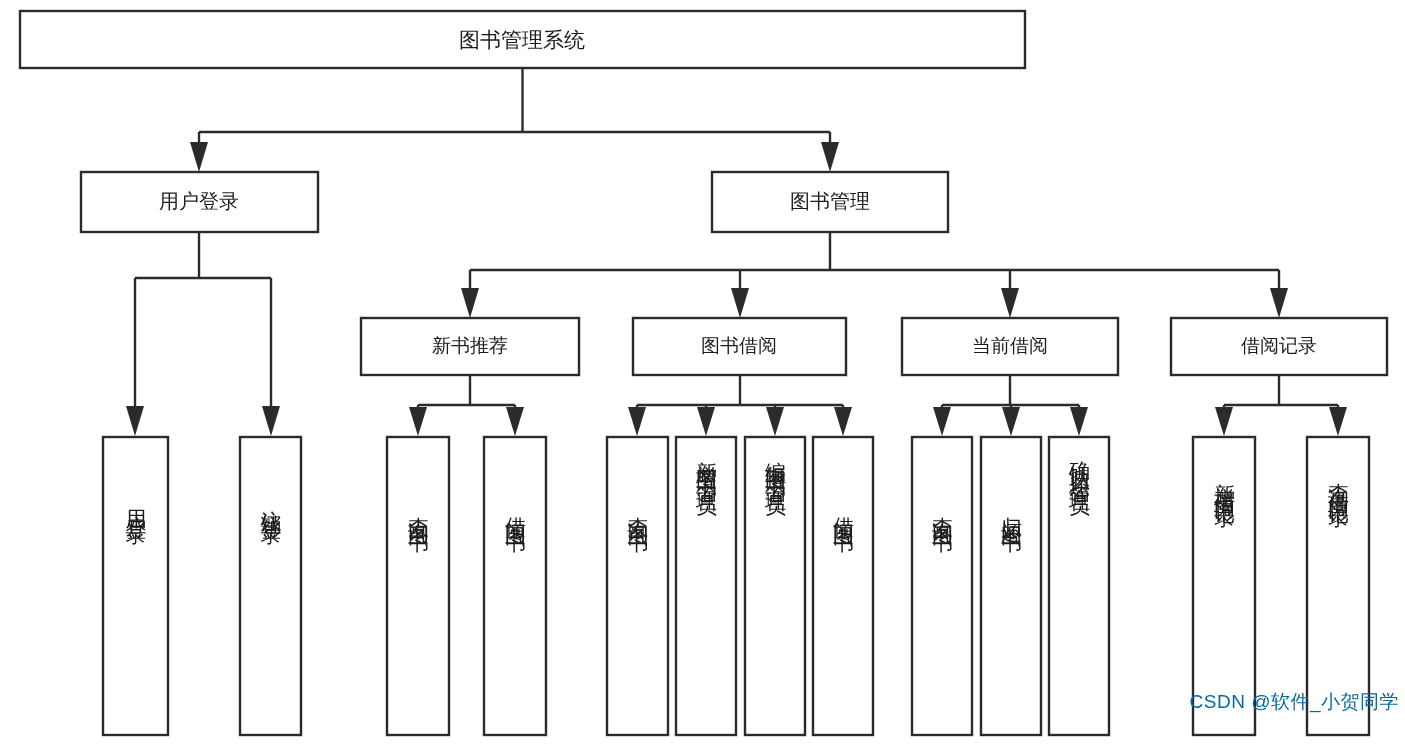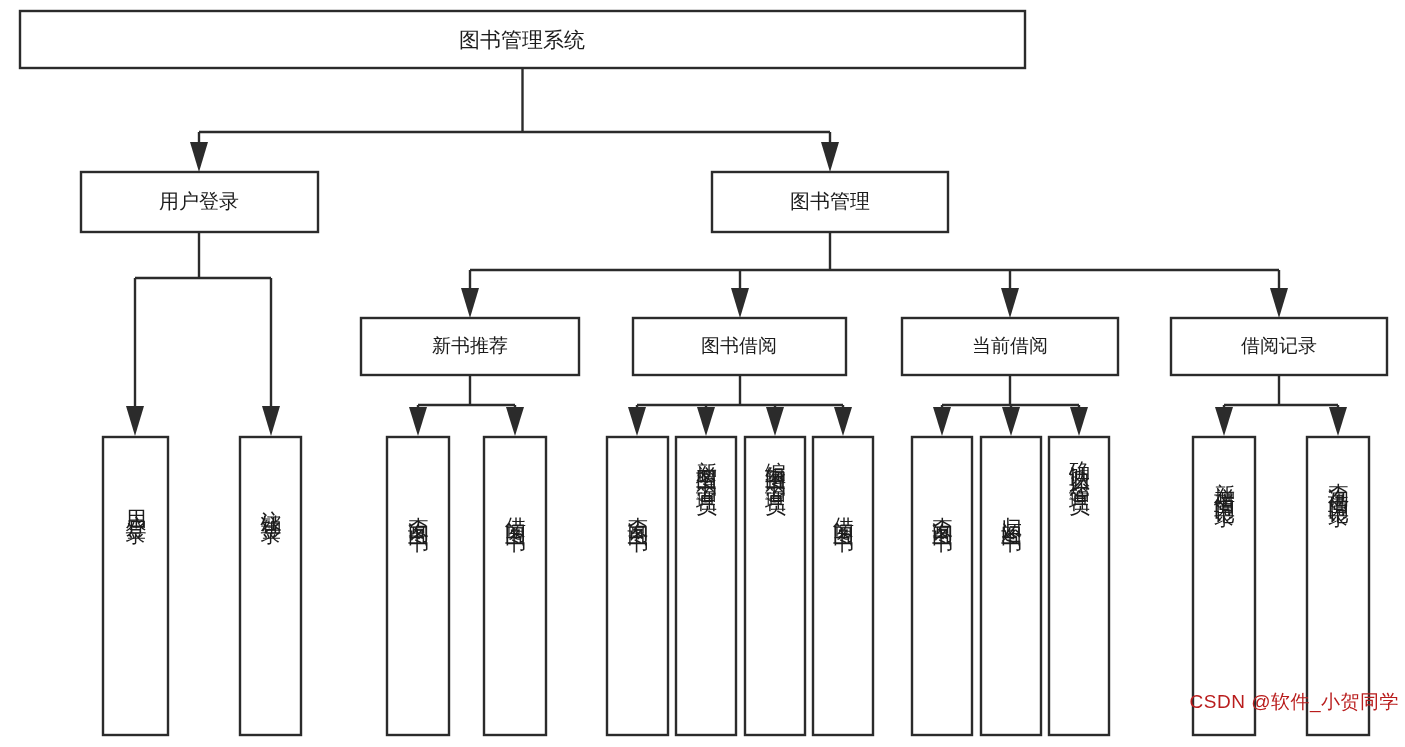--- a/index.html
+++ b/index.html
@@ -67,21 +67,21 @@
     letter-spacing: 5px;
     color: #1c1c1c;
     white-space: nowrap;
   }
   .watermark {
     position: absolute;
     right: 6px;
     bottom: 4px;
     font-family: "Liberation Sans", "DejaVu Sans", sans-serif;
     font-size: 19px;
-    color: #b91c1c;
+    color: #0369a1;
     letter-spacing: 0.5px;
     white-space: nowrap;
   }
 </style>
 </head>
 <body>
 
 <div id="diagram-root">
 
   <svg class="diagram-canvas" viewBox="0 0 1405 747">

